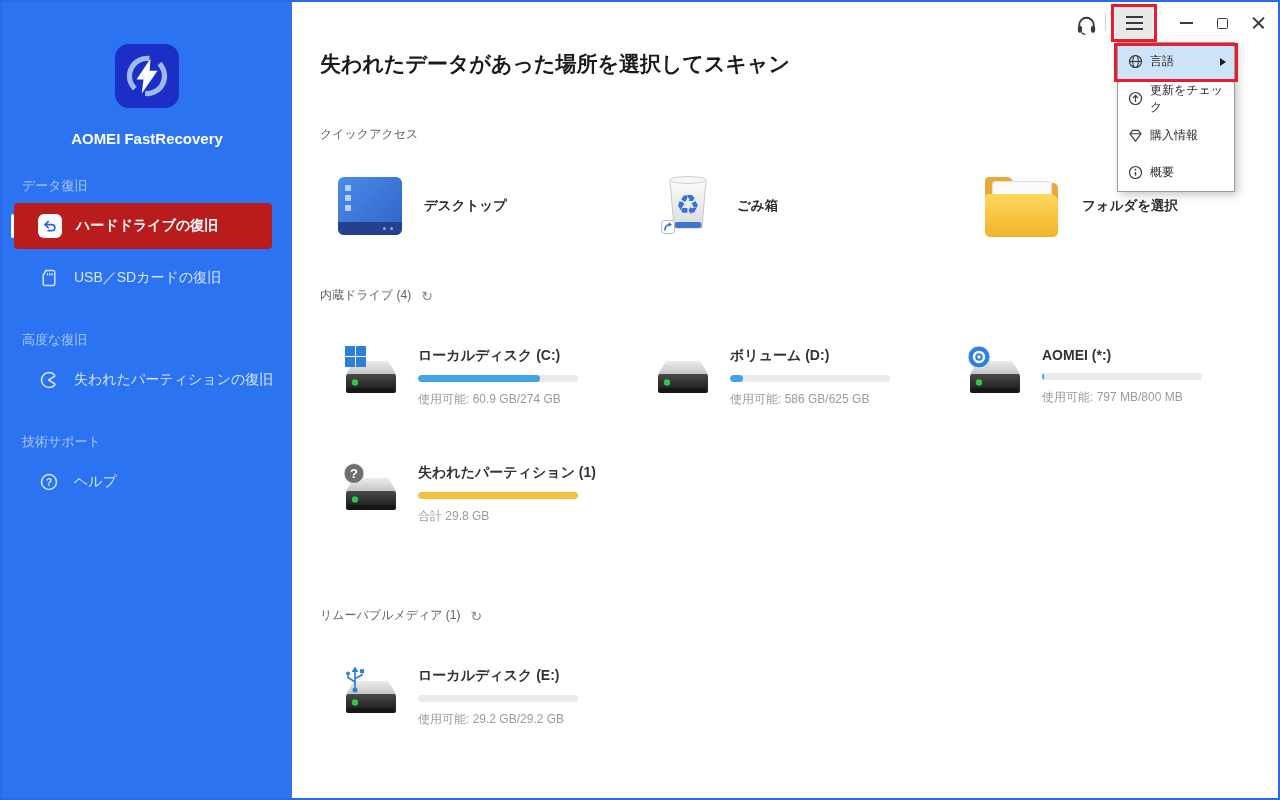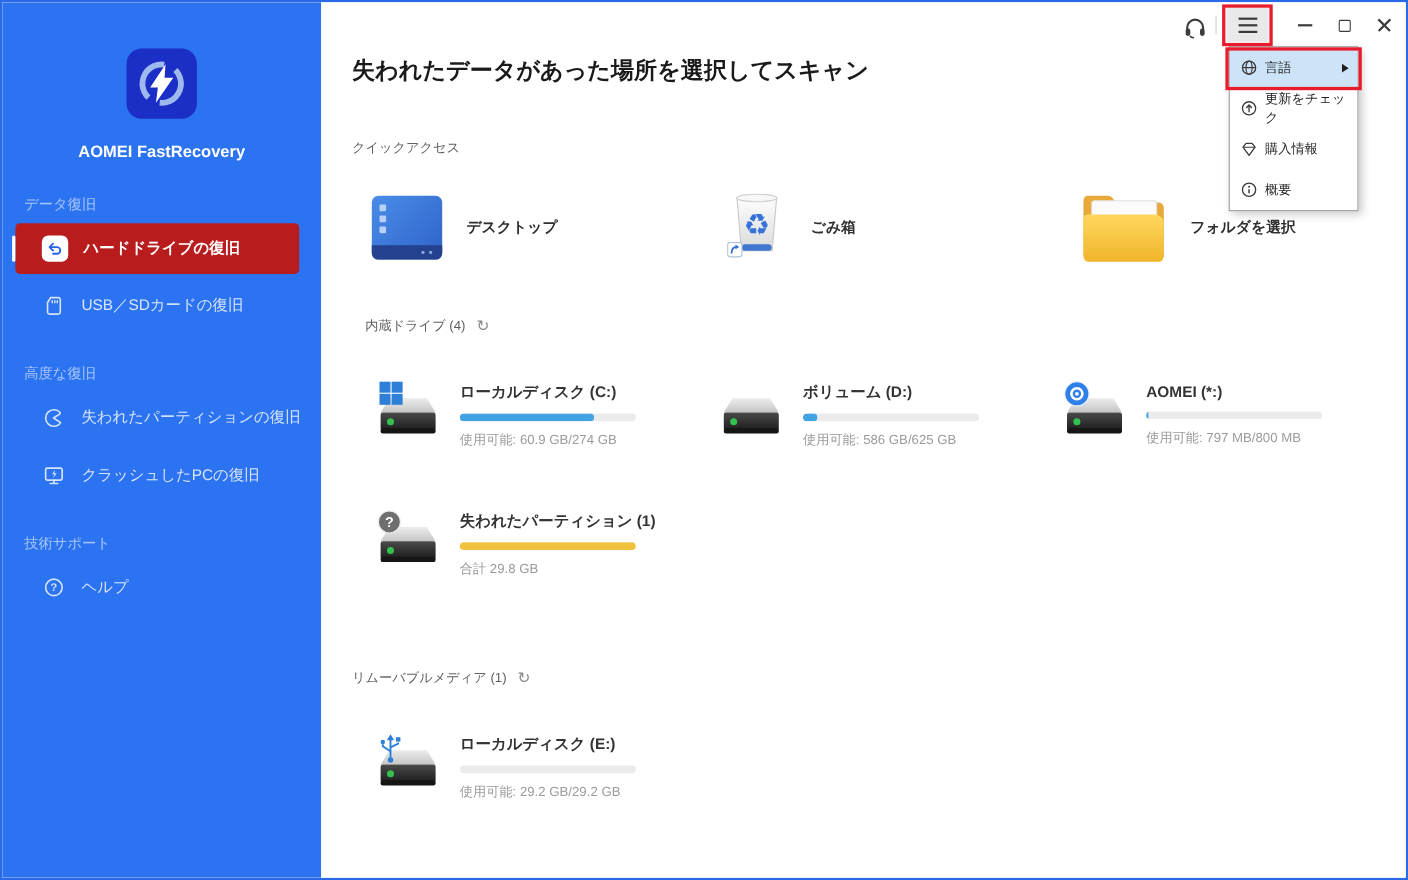--- a/index.html
+++ b/index.html
@@ -23,21 +23,21 @@
   
   .main { position:absolute; left:290px; top:0; right:0; bottom:0; padding:48px 40px 0 28px; background:#fff; }
   .page-title { font-size:21px; font-weight:700; color:#1a1a1a; }
   .section-label { font-size:12px; color:#5f5f5f; display:flex; align-items:center; gap:10px; }
   .refresh { font-family:"DejaVu Sans",sans-serif; font-size:14px; color:#8a8a8a; line-height:1; cursor:default; }
   .ql { margin-top:48px; }
   .qa-row { display:grid; grid-template-columns:312px 312px auto; margin-top:30px;gap:11px; }
   .qa-item { display:flex; align-items:center; gap:22px; padding-left:18px; cursor:default; }
   .qa-label { font-size:13.5px; font-weight:700; color:#2f2f2f; }
 
-  .drives-label { margin-top:48px;margin-left:12px; }
+  .drives-label { margin-top:48px; }
   .drive-grid { display:grid; grid-template-columns:312px 312px auto; row-gap:54px; margin-top:41px; }
   .drive-card { display:flex; gap:16px; padding-left:18px; cursor:default; }
   .drive-meta { padding-top:2px; }
   .drive-name { font-size:14px; font-weight:700; color:#333; }
   .drive-bar { width:160px; height:7px; background:#ebebeb; border-radius:4px; margin:10px 0 9px; overflow:hidden; }
   .drive-bar-fill { height:100%; border-radius:4px; }
   .drive-info { font-size:12px; color:#9b9b9b; }
   .rm-label { margin-top:82px; }
 
   
@@ -140,30 +140,20 @@
       <div class="nav-item">
         <span class="icon22">
           <svg width="22" height="22" viewBox="0 0 22 22">
             <circle cx="11" cy="11" r="7.5" fill="none" stroke="#d5e3fc" stroke-width="1.5" stroke-dasharray="38 9.2" stroke-dashoffset="43"></circle>
             <path d="M17.2 6.8 L10.6 11 L17.2 15.2" fill="none" stroke="#d5e3fc" stroke-width="1.5" stroke-linejoin="round"></path>
           </svg>
         </span>
         <span>失われたパーティションの復旧</span>
       </div>
 
-      <div class="nav-item">
-        <span class="icon22">
-          <svg width="22" height="22" viewBox="0 0 22 22">
-            <rect x="3.5" y="4.5" width="15" height="11" rx="1.5" fill="none" stroke="#d5e3fc" stroke-width="1.5"></rect>
-            <path d="M11 15.5 V18.5 M7.5 18.5 H14.5" stroke="#d5e3fc" stroke-width="1.5" stroke-linecap="round"></path>
-            <path d="M11.9 6.3 L9.4 10.2 h1.9 L10.4 13.6 L13.5 9.4 h-1.9 Z" fill="#d5e3fc"></path>
-          </svg>
-        </span>
-        <span>クラッシュしたPCの復旧</span>
-      </div>
 
       <div class="nav-section-label">技術サポート</div>
 
       <div class="nav-item">
         <span class="icon22">
           <svg width="22" height="22" viewBox="0 0 22 22">
             <circle cx="11" cy="11" r="7.5" fill="none" stroke="#d5e3fc" stroke-width="1.5"></circle>
             <text x="11" y="14.6" text-anchor="middle" font-size="10" font-weight="bold" fill="#d5e3fc" font-family="'Liberation Sans',sans-serif">?</text>
           </svg>
         </span>

